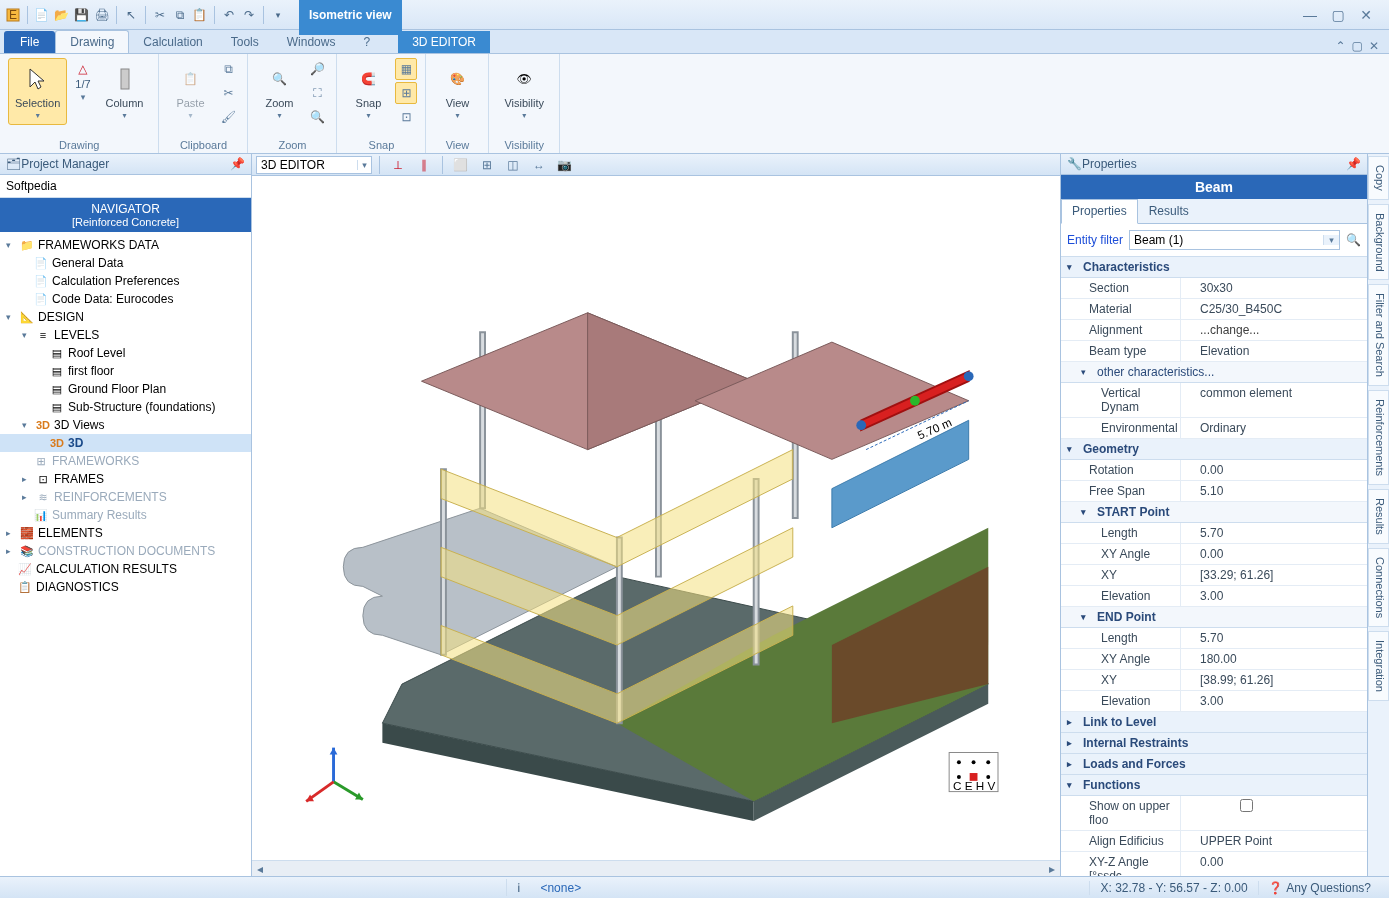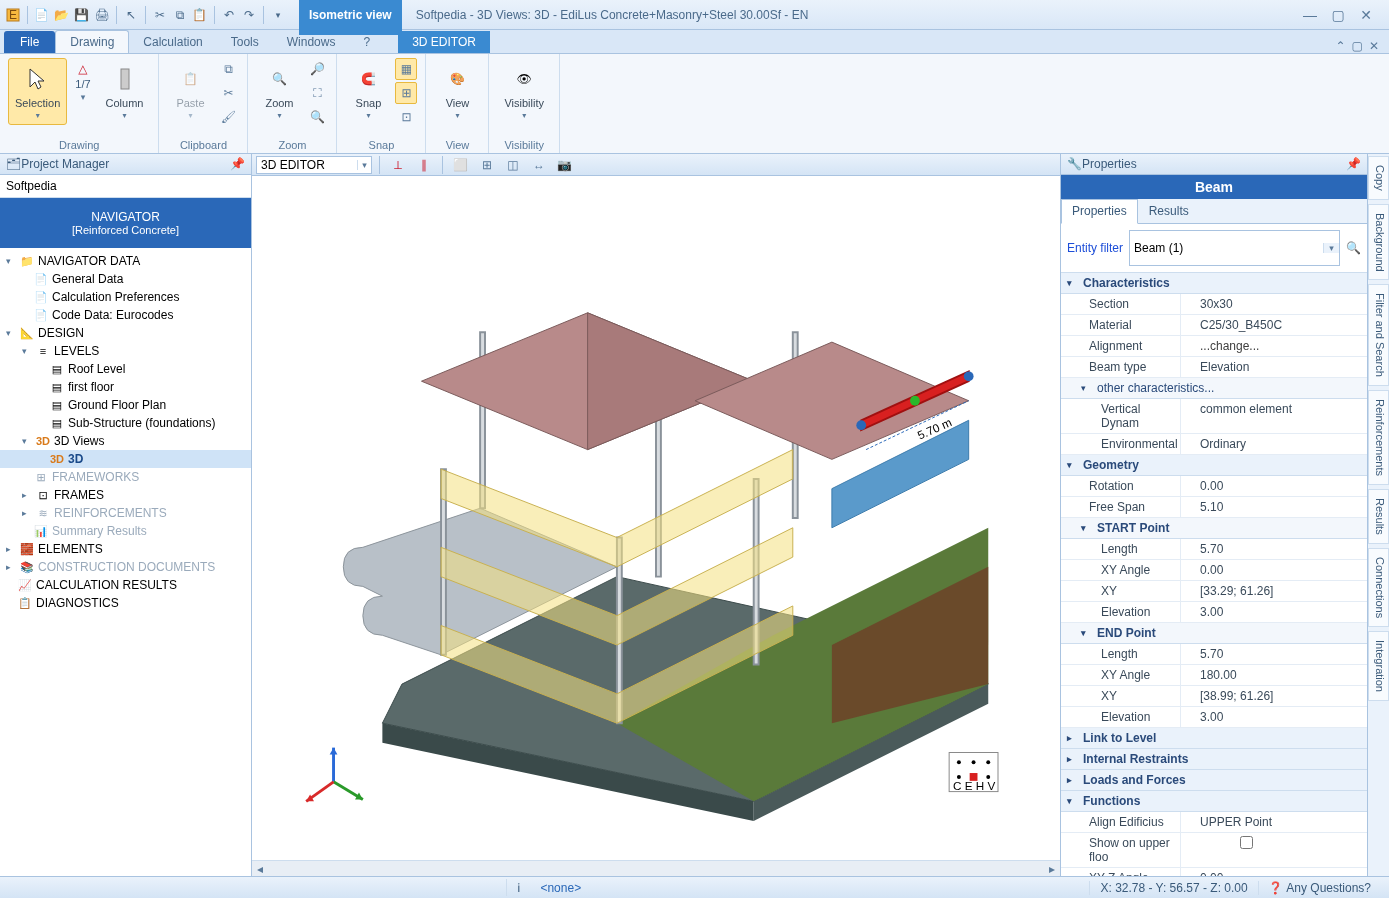--- a/index.html
+++ b/index.html
@@ -36,21 +36,21 @@
 .smallbtns { display: flex; flex-direction: column; gap: 2px; }
 .smallbtn { width: 22px; height: 22px; display: flex; align-items: center; justify-content: center; cursor: pointer; border: 1px solid transparent; border-radius: 2px; color: #5a7a9a; }
 .smallbtn.sel { background: #ffe9a8; border-color: #e8b93f; }
 
 
 .mainrow { display: flex; height: calc(898px - 30px - 24px - 100px - 22px); }
 .pm-panel { width: 252px; background: #fff; border-right: 1px solid #a9c3e0; display: flex; flex-direction: column; }
 .panel-header { background: linear-gradient(#eaf2fb, #d4e4f5); border-bottom: 1px solid #a9c3e0; padding: 3px 6px; display: flex; align-items: center; color: #3a5a7a; }
 .panel-header .pin { margin-left: auto; color: #5a7a9a; cursor: pointer; }
 .pm-project { padding: 4px 6px; background: #fff; border-bottom: 1px solid #cdddee; }
-.pm-nav { background: #2a68b8; color: #fff; text-align: center; padding: 12px 0; }
+.pm-nav { background: #2a68b8; color: #fff; text-align: center; padding: 4px 0; }
 .pm-nav .t1 { font-size: 12px; }
 .pm-nav .t2 { font-size: 11px; }
 .tree { flex: 1; overflow: auto; padding: 4px 0; }
 .tree-item { display: flex; align-items: center; gap: 4px; padding: 2px 6px; cursor: pointer; white-space: nowrap; }
 .tree-item.sel { background: #cfe3f7; color: #1a4a8a; font-weight: bold; }
 .tree-item.dim { color: #9aaabb; }
 .tree-toggle { width: 10px; color: #5a7a9a; font-size: 9px; }
 .tree-ico { width: 14px; height: 14px; display: inline-flex; align-items: center; justify-content: center; font-size: 11px; }
 
 
@@ -65,21 +65,21 @@
 .hscroll .arrow { width: 16px; text-align: center; color: #5a7a9a; cursor: pointer; }
 .hscroll .track { flex: 1; position: relative; height: 10px; }
 
 
 .props-panel { width: 306px; background: #fff; display: flex; flex-direction: column; }
 .props-title { background: #2a68b8; color: #fff; text-align: center; padding: 4px 0; font-weight: bold; font-size: 14px; }
 .prop-tabs { display: flex; background: #eaf2fb; border-bottom: 1px solid #a9c3e0; }
 .ptab { padding: 4px 10px; cursor: pointer; color: #3a5a7a; border: 1px solid transparent; }
 .ptab.active { background: #fff; border-color: #a9c3e0; border-bottom-color: #fff; margin-bottom: -1px; }
 .filter-row { display: flex; align-items: center; gap: 6px; padding: 6px; }
-.filter-row select, .filter-combo { flex: 1; border: 1px solid #a9c3e0; height: 36px; display: flex; align-items: center; background: #fff; }
+.filter-row select, .filter-combo { flex: 1; border: 1px solid #a9c3e0; height: 20px; display: flex; align-items: center; background: #fff; }
 .filter-combo span { flex: 1; padding: 0 4px; }
 .filter-combo .ddb { width: 16px; text-align: center; border-left: 1px solid #cdddee; color: #5a7a9a; cursor: pointer; font-size: 9px; background: #eaf2fb; }
 .propgrid { flex: 1; overflow: auto; border-top: 1px solid #cdddee; }
 .pg-section { background: #eaf2fb; border-bottom: 1px solid #cdddee; padding: 3px 6px; display: flex; align-items: center; gap: 6px; font-weight: bold; color: #2a4a7a; cursor: pointer; }
 .pg-section .chev { font-size: 9px; width: 10px; }
 .pg-sub { background: #f3f7fc; padding-left: 20px; }
 .pg-row { display: flex; border-bottom: 1px solid #e4ecf5; }
 .pg-key { width: 120px; padding: 3px 6px 3px 28px; color: #3a4a5a; border-right: 1px solid #e4ecf5; }
 .pg-key.sub { padding-left: 40px; }
 .pg-val { flex: 1; padding: 3px 6px; color: #3a4a5a; margin-left: 13px; }
@@ -118,21 +118,20 @@
     <div class="qat-btn">✂</div>
     <div class="qat-btn">⧉</div>
     <div class="qat-btn">📋</div>
     <div class="qat-sep"></div>
     <div class="qat-btn">↶</div>
     <div class="qat-btn">↷</div>
     <div class="qat-sep"></div>
     <div class="qat-btn" style="font-size:9px;">▾</div>
   </div>
   <div class="title-iso">Isometric view</div>
-  <div class="title-text">Softpedia  -  3D Views: 3D - EdiLus Concrete+Masonry+Steel 30.00Sf - EN</div>
   <div class="winbtns">
     <div class="winbtn">—</div>
     <div class="winbtn">▢</div>
     <div class="winbtn">✕</div>
   </div>
 </div>
 
 <div class="ribbon-tabs">
   <div class="file-tab">File</div>
   <div class="rtab active">Drawing</div>
@@ -260,21 +259,21 @@
     </div>
     <div class="pm-project">Softpedia</div>
     <div class="pm-nav">
       <div class="t1">NAVIGATOR</div>
       <div class="t2">[Reinforced Concrete]</div>
     </div>
     <div class="tree">
       <div class="tree-item">
           <span class="tree-toggle">▾</span>
           <span class="tree-ico">📁</span>
-          <span>NAVIGATOR DATA</span>
+          <span>FRAMEWORKS DATA</span>
         </div>
       <div class="tree-item" style="padding-left:34px;">
           <span class="tree-ico">📄</span>
           <span>General Data</span>
         </div>
       <div class="tree-item" style="padding-left:34px;">
           <span class="tree-ico">📄</span>
           <span>Calculation Preferences</span>
         </div>
       <div class="tree-item" style="padding-left:34px;">
@@ -553,26 +552,26 @@
         </div>
       <div class="pg-section">
           <span class="chev">▸</span>
           <span>Loads and Forces</span>
         </div>
       <div class="pg-section">
           <span class="chev">▾</span>
           <span>Functions</span>
         </div>
       <div class="pg-row">
+          <div class="pg-key">Show on upper floo</div>
+          <div class="pg-val"><input type="checkbox" style="margin-left: 40px;"></div>
+        </div>
+      <div class="pg-row">
           <div class="pg-key">Align Edificius</div>
           <div class="pg-val">UPPER Point</div>
-        </div>
-      <div class="pg-row">
-          <div class="pg-key">Show on upper floo</div>
-          <div class="pg-val"><input type="checkbox" style="margin-left: 40px;"></div>
         </div>
       <div class="pg-row">
           <div class="pg-key">XY-Z Angle [°ssdc</div>
           <div class="pg-val">0.00</div>
         </div>
 
     </div>
   </div>
 
   <div class="sidetabs">

